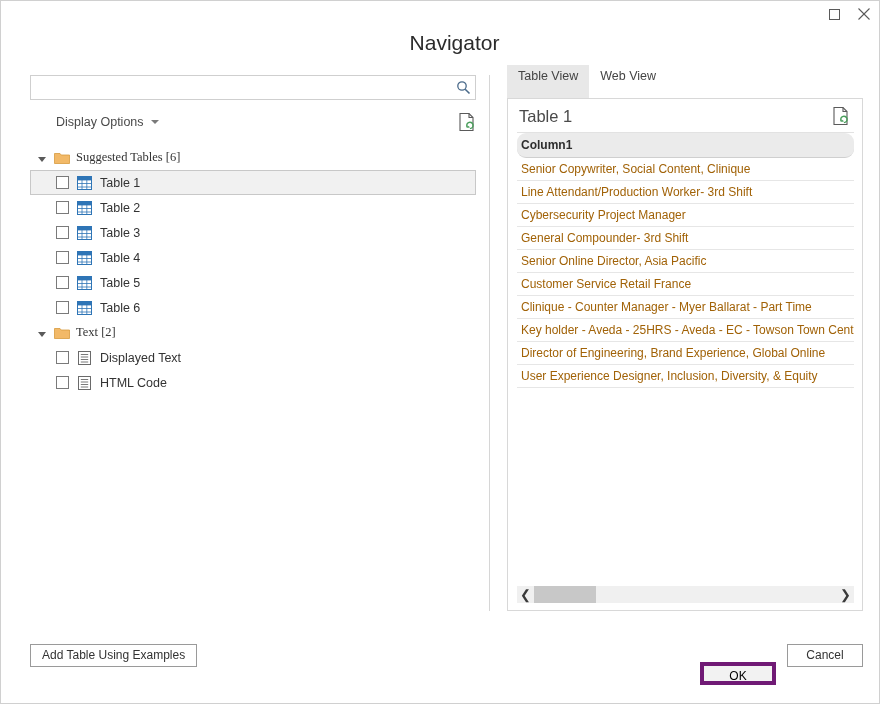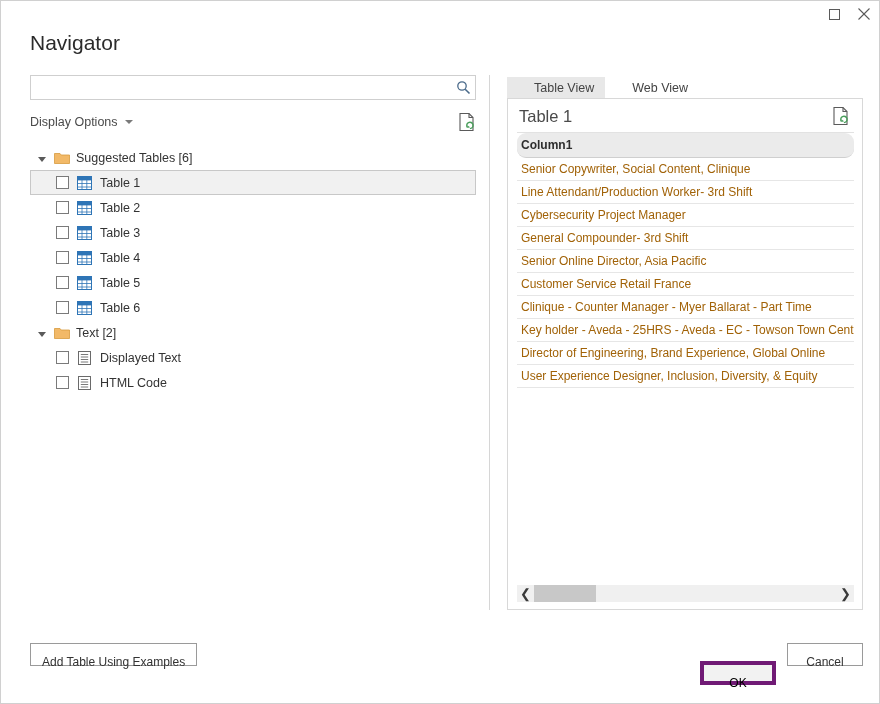--- a/index.html
+++ b/index.html
@@ -46,20 +46,21 @@
   .win-btn svg { display: block; }
 
   .dialog-title {
     font-size: 21px;
     color: #2b2b2b;
     padding: 0 0 0 29px;
     margin: 0;
     line-height: 24px;
     font-weight: normal;
     height: 26px;
+    text-align: center;
   }
 
   
   .body-area {
     flex: 1 1 auto;
     display: flex;
     padding: 18px 16px 0 29px;
     box-sizing: border-box;
     min-height: 0;
   }
@@ -108,20 +109,21 @@
     align-items: center;
     margin-top: 12px;
     width: 446px;
   }
   .display-options {
     font-size: 12.5px;
     color: #4a4a4a;
     display: flex;
     align-items: center;
     gap: 7px;
+    margin-left: 26px;
   }
   .caret-down {
     width: 0; height: 0;
     border-left: 4px solid transparent;
     border-right: 4px solid transparent;
     border-top: 4px solid #7a7a7a;
     display: inline-block;
   }
   .spacer { flex: 1 1 auto; }
 
@@ -150,21 +152,21 @@
     margin-right: 2px;
   }
   .tri.open {
     border-left: 4.5px solid transparent;
     border-right: 4.5px solid transparent;
     border-top: 5px solid #5a5a5a;
     border-bottom: 0;
     margin-top: 3px;
   }
   .folder-icon { width: 16px; height: 13px; display:block; }
-  .group-label { color: #333; }
+  .group-label { color: #333; font-family: Liberation Serif, serif; }
 
   .tree-item {
     display: flex;
     align-items: center;
     height: 25px;
     gap: 8px;
     padding-left: 25px;
     box-sizing: border-box;
     border: 1px solid transparent;
   }
@@ -194,22 +196,22 @@
   }
   .tabs {
     display: flex;
     align-items: flex-end;
     height: 23px;
     flex: 0 0 23px;
   }
   .tab {
     font-size: 12.5px;
     color: #444;
-    padding: 4px 11px 4px 27px;
-    height: 21px;
+    padding: 4px 11px 4px 11px;
+    height: 33px;
     box-sizing: border-box;
     line-height: 15px;
   }
   .tab.active { background: #e8e8e8; }
 
   .preview {
     flex: 1 1 auto;
     border: 1px solid #d8d8d8;
     border-top: 1px solid #d8d8d8;
     background: #ffffff;
@@ -295,21 +297,21 @@
     align-items: center;
     padding: 14px 16px 18px 29px;
   }
   .btn {
     font-family: "Liberation Sans", sans-serif;
     font-size: 12px;
     color: #333;
     background: #ffffff;
     border: 1px solid #9a9a9a;
     height: 23px;
-    padding: 8px 11px;
+    padding: 0 11px;
     box-sizing: border-box;
     line-height: 21px;
     text-align: center;
     cursor: default;
   }
   .btn.disabled {
     color: #000000;
     background: #f2f2f2;
     border: 4px solid #701a75;
     margin-top: 37px;

